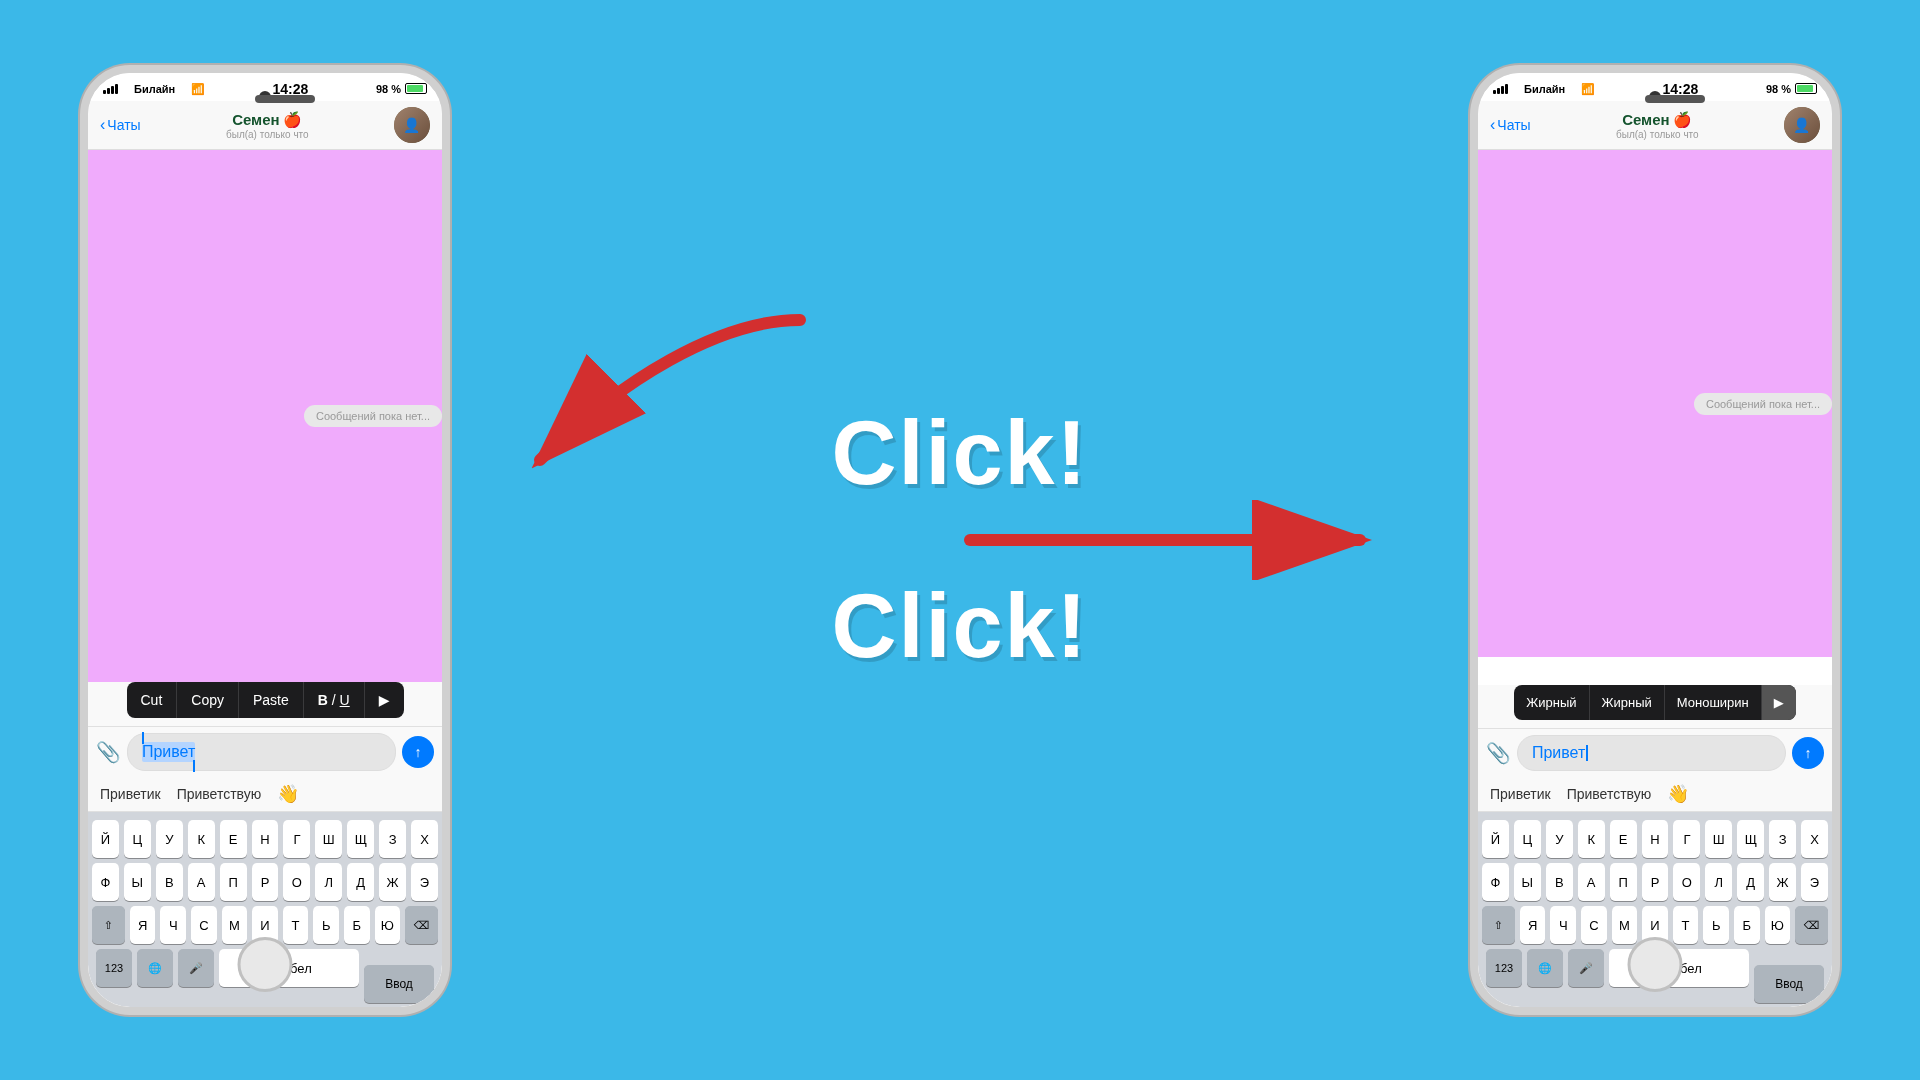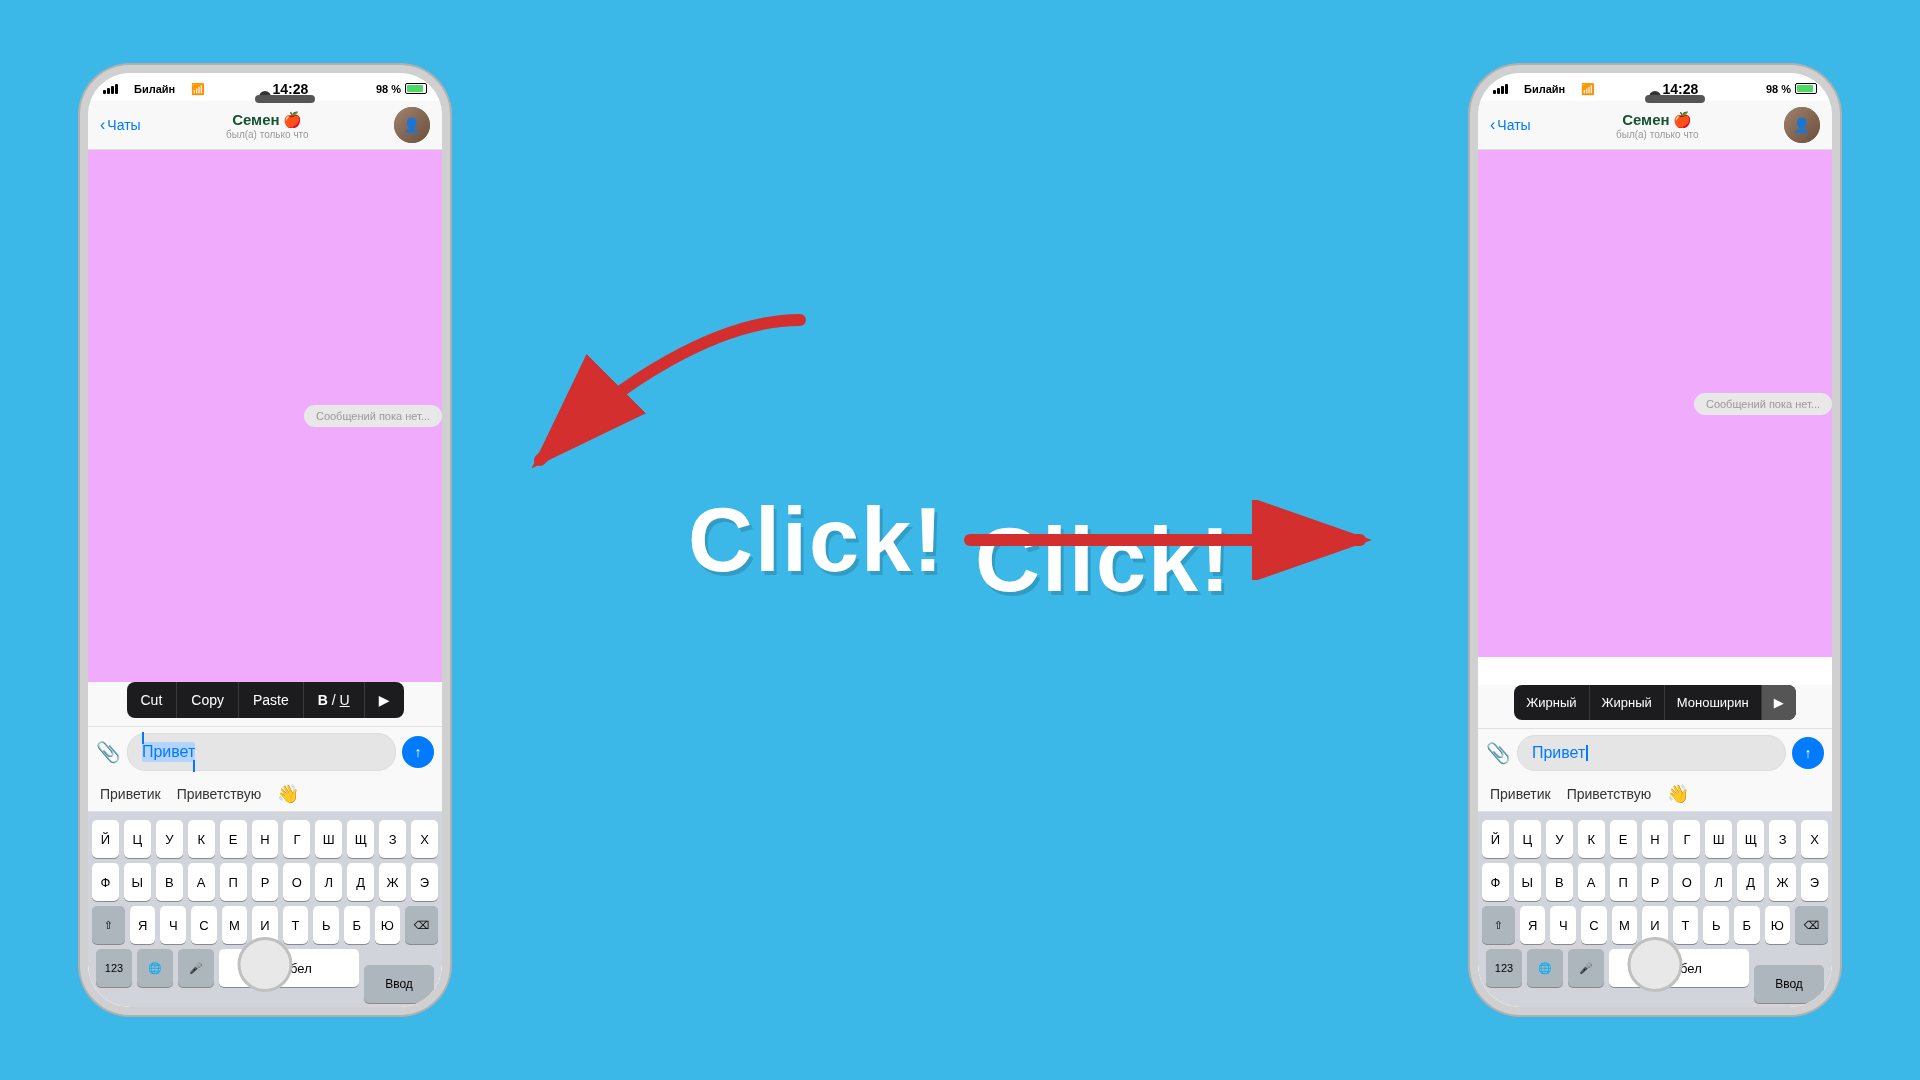--- a/index.html
+++ b/index.html
@@ -508,21 +508,21 @@
             <div class="key key-special key-return">Ввод</div>
           </div>
         </div>
       </div>
     </div>
 
     <div class="phone-home-btn"></div>
   </div>
 </div>
 
-<div style="position:absolute; left:50%; top:50%; transform:translate(-50%,-50%); display:flex; flex-direction:row; align-items:center; gap:30px;">
+<div style="position:absolute; left:50%; top:50%; transform:translate(-50%,-50%); display:flex; flex-direction:column; align-items:center; gap:30px;">
 
   <div style="font-size:90px; font-weight:900; color:white; text-shadow:3px 4px 0 rgba(0,0,0,0.15); letter-spacing:2px;">Click!</div>
 
   <div style="font-size:90px; font-weight:900; color:white; text-shadow:3px 4px 0 rgba(0,0,0,0.15); letter-spacing:2px; margin-top:40px;">Click!</div>
 </div>
 
 <svg style="position:absolute; left:420px; top:300px; width:400px; height:200px; pointer-events:none;">
   <defs>
     <marker id="arrowhead1" markerWidth="10" markerHeight="7" refX="9" refY="3.5" orient="auto">
       <polygon points="0 0, 10 3.5, 0 7" fill="#d32f2f"></polygon>

